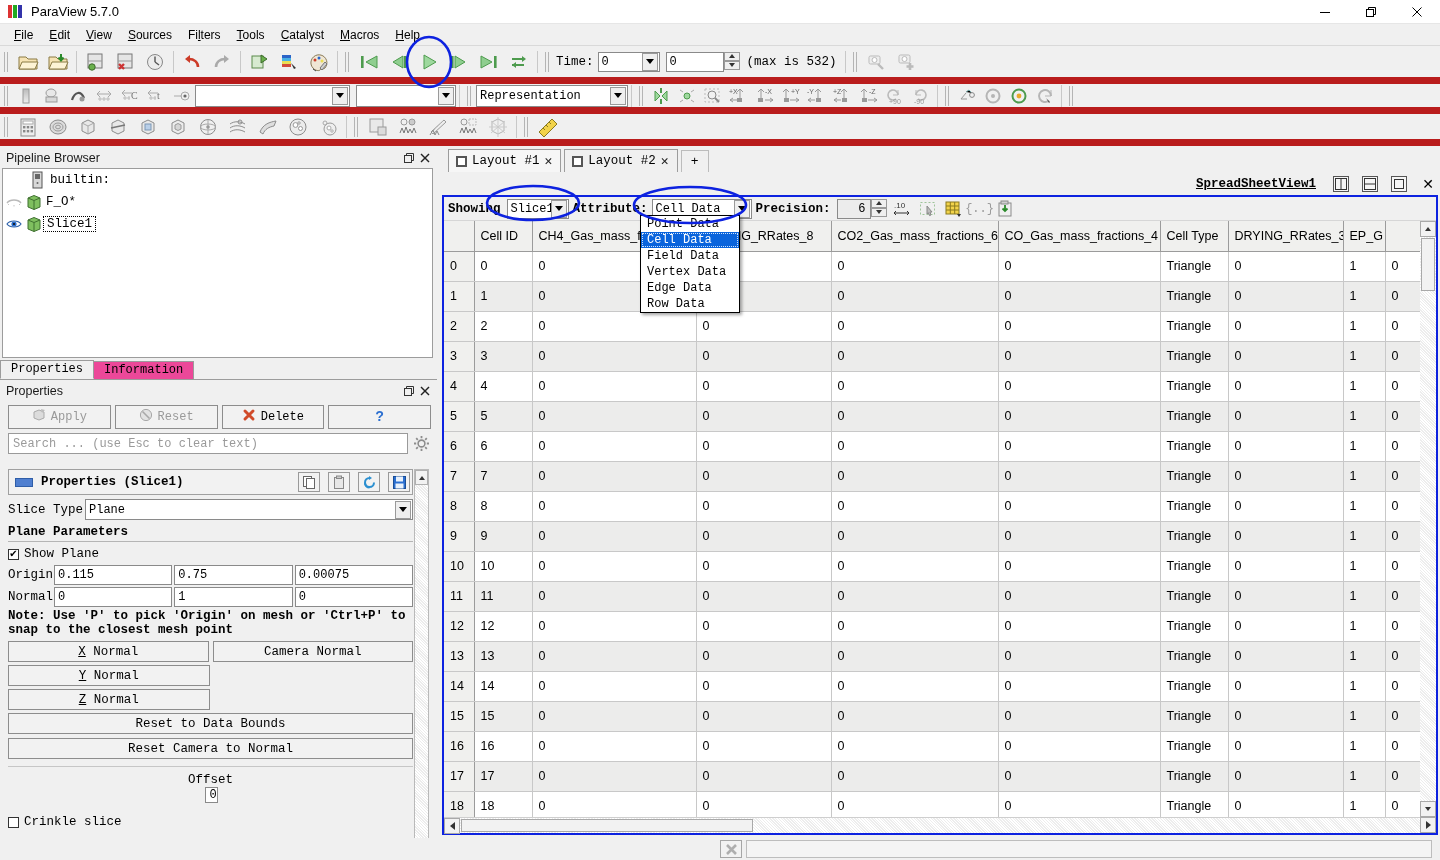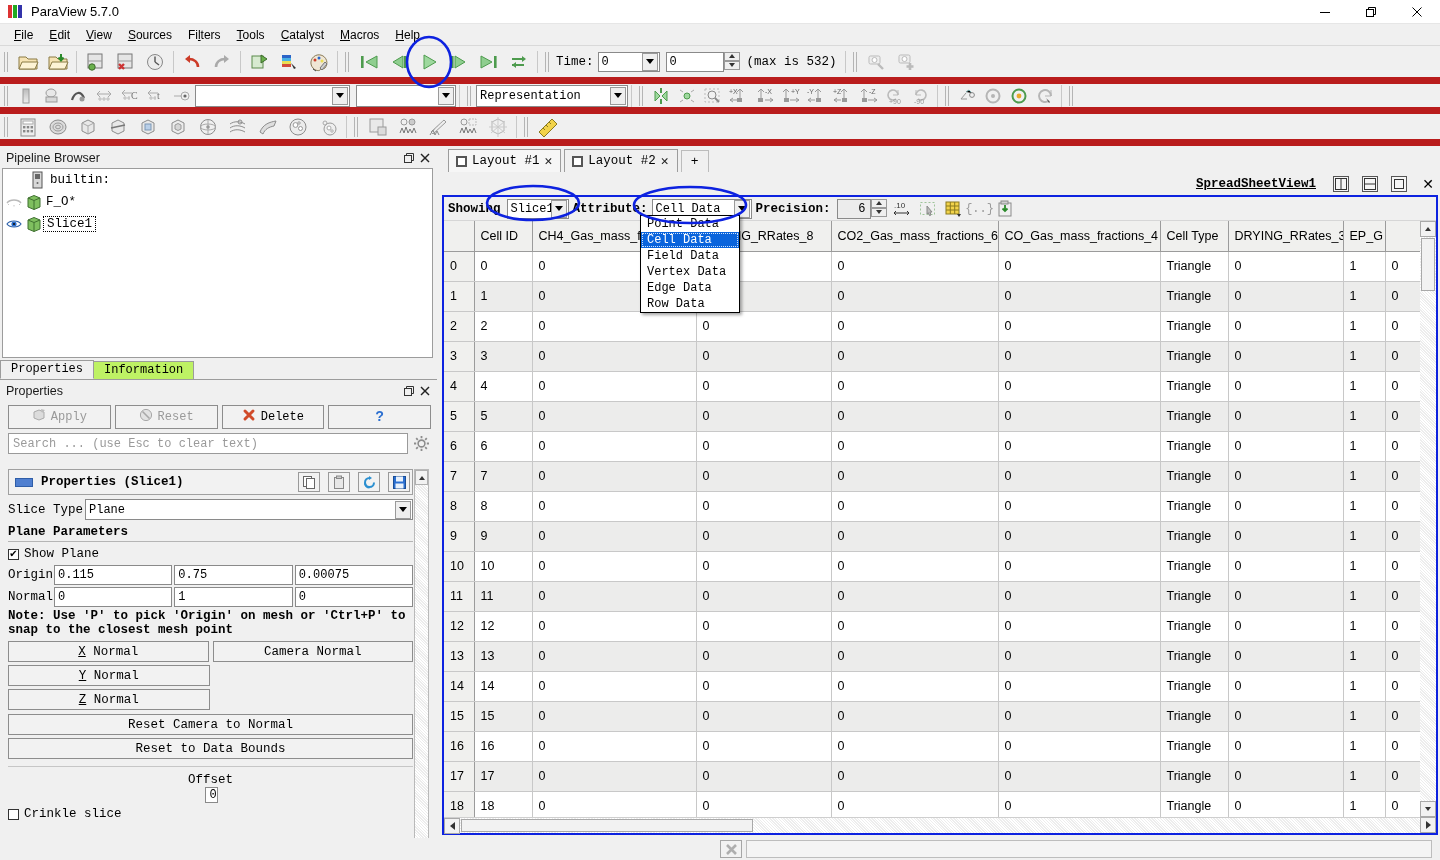--- a/index.html
+++ b/index.html
@@ -85,21 +85,21 @@
   .pl-eye { width:22px; display:flex; align-items:center; justify-content:center; flex:none; }
   .pl-indent { width:28px; flex:none; }
   .pl-label { font-family:"Liberation Mono", monospace; font-size:12.5px; padding:0 3px; }
   .pl-label.sel { border:1px dotted #000; }
   .cube { width:18px; height:17px; position:relative; flex:none; }
 
   
   #prop-tabs { position:absolute; left:0; top:214px; width:100%; height:18px; display:flex;
                align-items:flex-end; border-bottom:1px solid #9c9c9c; }
   .ptab { font-family:"Liberation Mono", monospace; font-size:12px; padding:1px 10px 2px;
-          border:1px solid #9c9c9c; border-bottom:none; background:#bef264; margin-right:-1px; }
+          border:1px solid #9c9c9c; border-bottom:none; background:#ec4899; margin-right:-1px; }
   .ptab.active { background:#f0f0f0; border-bottom:1px solid #f0f0f0; position:relative; z-index:2;}
 
   #prop-panel { position:absolute; left:0; top:233px; right:0; bottom:0; }
   .btnrow { display:flex; gap:4px; padding:4px 6px 2px 8px; }
   .pbtn { flex:1; height:24px; border:1px solid #8d8d8d; background:#f2f2f2;
           display:flex; align-items:center; justify-content:center; gap:5px;
           font-family:"Liberation Mono", monospace; font-size:12px; }
   .pbtn.disabled { color:#9a9a9a; }
   #search-row { display:flex; align-items:center; gap:3px; padding:2px 6px 3px 8px; }
   #search-input { flex:1; height:21px; border:1px solid #9a9a9a; background:#fff;
@@ -926,31 +926,31 @@
         </div>
         <div style="display:flex;gap:4px;margin-top:3px;">
           <div class="wbtn" style="flex:1;"><u>Y</u>&nbsp;Normal</div>
           <div style="flex:1;"></div>
         </div>
         <div style="display:flex;gap:4px;margin-top:3px;">
           <div class="wbtn" style="flex:1;"><u>Z</u>&nbsp;Normal</div>
           <div style="flex:1;"></div>
         </div>
 
+        <div class="wbtn" style="margin-top:3px;">Reset to Data Bounds</div>
         <div class="wbtn" style="margin-top:4px;">Reset Camera to Normal</div>
-        <div class="wbtn" style="margin-top:3px;">Reset to Data Bounds</div>
 
         <div style="border-top:1px solid #c6c6c6;margin-top:7px;"></div>
 
         <div class="hrow" style="margin-top:6px;flex-direction:column;">
           <span class="hlab">Offset</span>
           <div class="txtfield" style="flex:1;margin-left:2px;">0</div>
         </div>
 
-        <div class="hrow" style="gap:5px;margin-top:4px;">
+        <div class="hrow" style="gap:5px;margin-top:12px;">
           <span class="chk"></span>
           <span class="hlab">Crinkle slice</span>
         </div>
 
       </div>
 
       <div class="vscroll">
         <div class="arw">
             <span class="tri-up-s"></span>
           </div>

